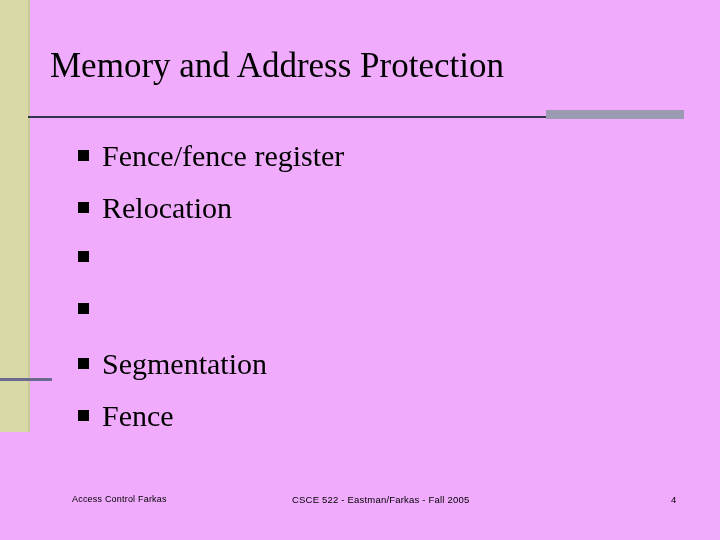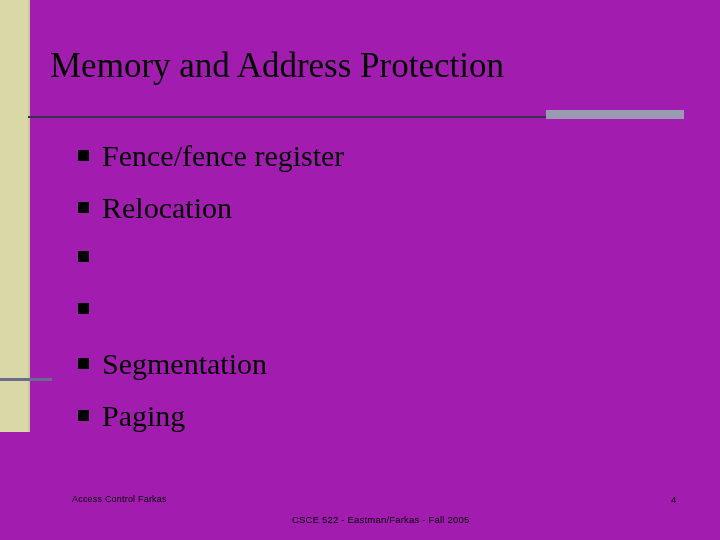--- a/index.html
+++ b/index.html
@@ -10,21 +10,21 @@
     width: 720px;
     height: 540px;
     overflow: hidden;
     background: #fbfbdc;
     font-family: "Liberation Serif", serif;
   }
   .slide {
     position: relative;
     width: 720px;
     height: 540px;
-    background: #a21caf;
+    background: #f0abfc;
     overflow: hidden;
   }
   
   .left-band {
     position: absolute;
     left: 0;
     top: 0;
     width: 28px;
     height: 432px;
     background: #d9d9a8;
@@ -123,21 +123,20 @@
     letter-spacing: 0.2px;
   }
   .footer-center {
     position: absolute;
     left: 292px;
     top: 494px;
     font-family: "Liberation Sans", sans-serif;
     font-size: 9.5px;
     color: #000;
     letter-spacing: 0.2px;
-    margin-top: 20px;
   }
   .footer-page {
     position: absolute;
     left: 671px;
     top: 494px;
     font-family: "Liberation Sans", sans-serif;
     font-size: 9.5px;
     color: #000;
   }
 </style>
@@ -175,21 +174,21 @@
       <span class="bullet-mark"><span class="bullet-square"></span></span>
     </div>
 
     <div class="bullet-row">
       <span class="bullet-mark"><span class="bullet-square"></span></span>
       <span class="bullet-text">Segmentation</span>
     </div>
 
     <div class="bullet-row">
       <span class="bullet-mark"><span class="bullet-square"></span></span>
-      <span class="bullet-text">Paging</span>
+      <span class="bullet-text">Fence</span>
     </div>
 
   </div>
 
   <div class="footer-left">Access Control Farkas</div>
   <div class="footer-center">CSCE 522 - Eastman/Farkas - Fall 2005</div>
   <div class="footer-page">4</div>
 
 </div>
 

